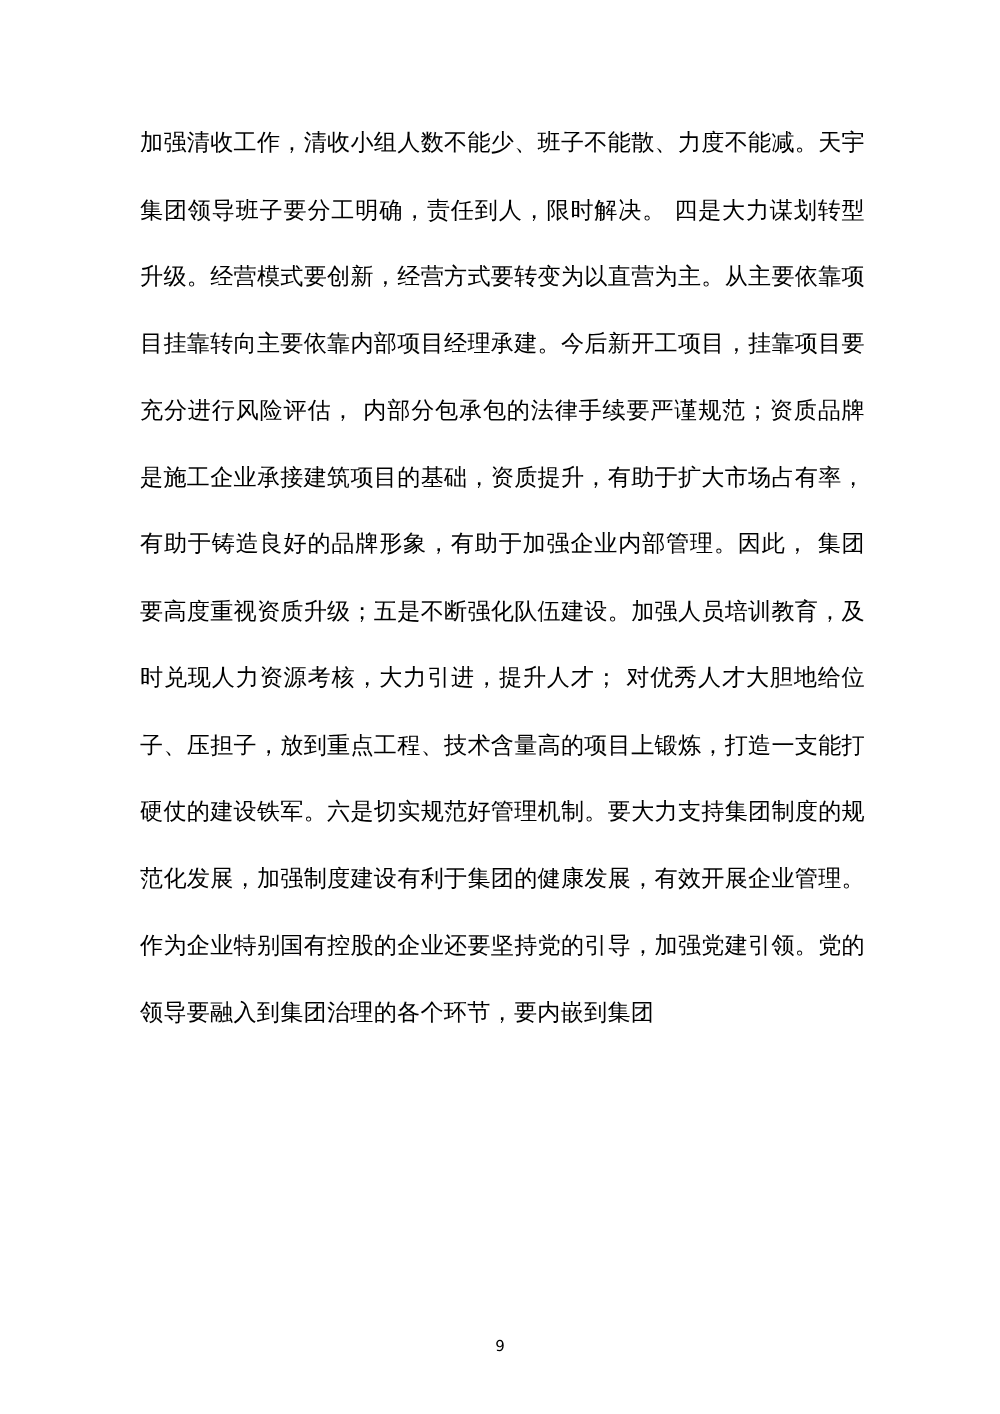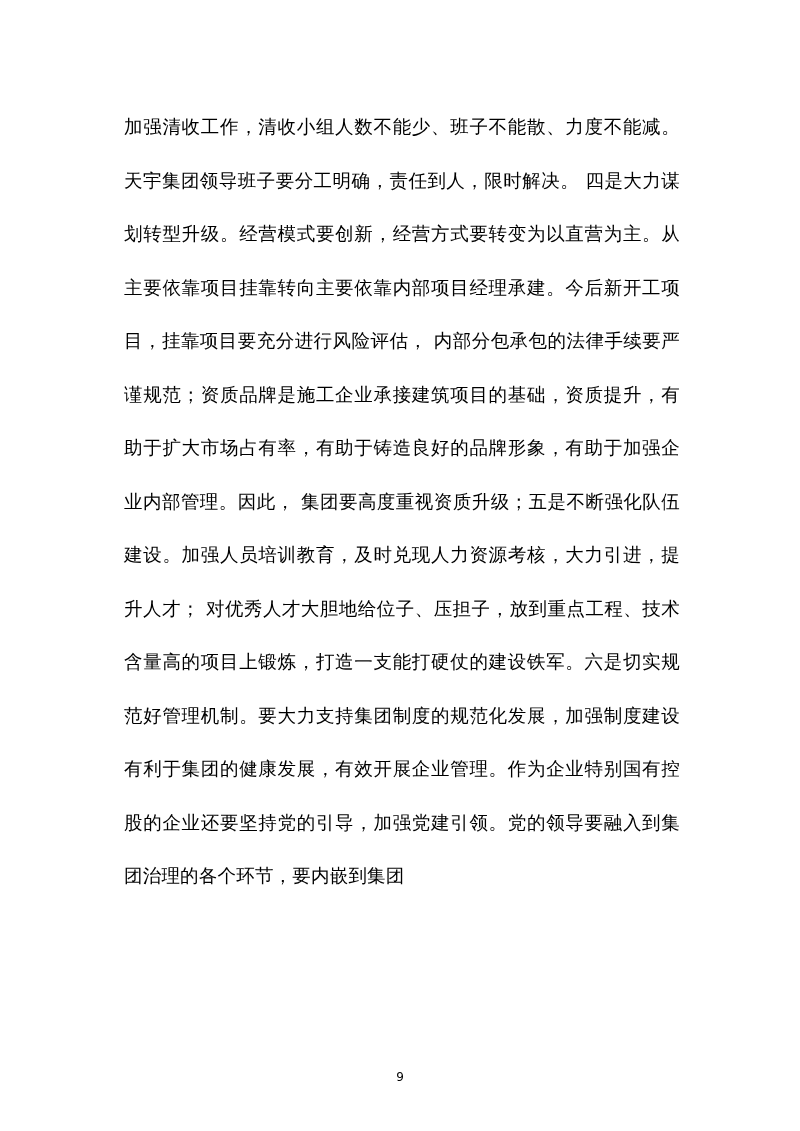--- a/index.html
+++ b/index.html
@@ -23,21 +23,21 @@
     width: 580px;
   }
   .para {
     font-family: "DejaVu Sans", "Liberation Sans", sans-serif;
     font-size: 18.5px;
     line-height: 53.5px;
     color: #000000;
     text-align: justify;
     text-justify: inter-character;
     text-indent: 0;
-    margin: 12px;
+    margin: 0;
     letter-spacing: 0.2px;
     word-break: break-all;
   }
   .page-number {
     position: absolute;
     left: 0;
     right: 0;
     top: 1070px;
     text-align: center;
     font-family: "DejaVu Sans", "Liberation Sans", sans-serif;

